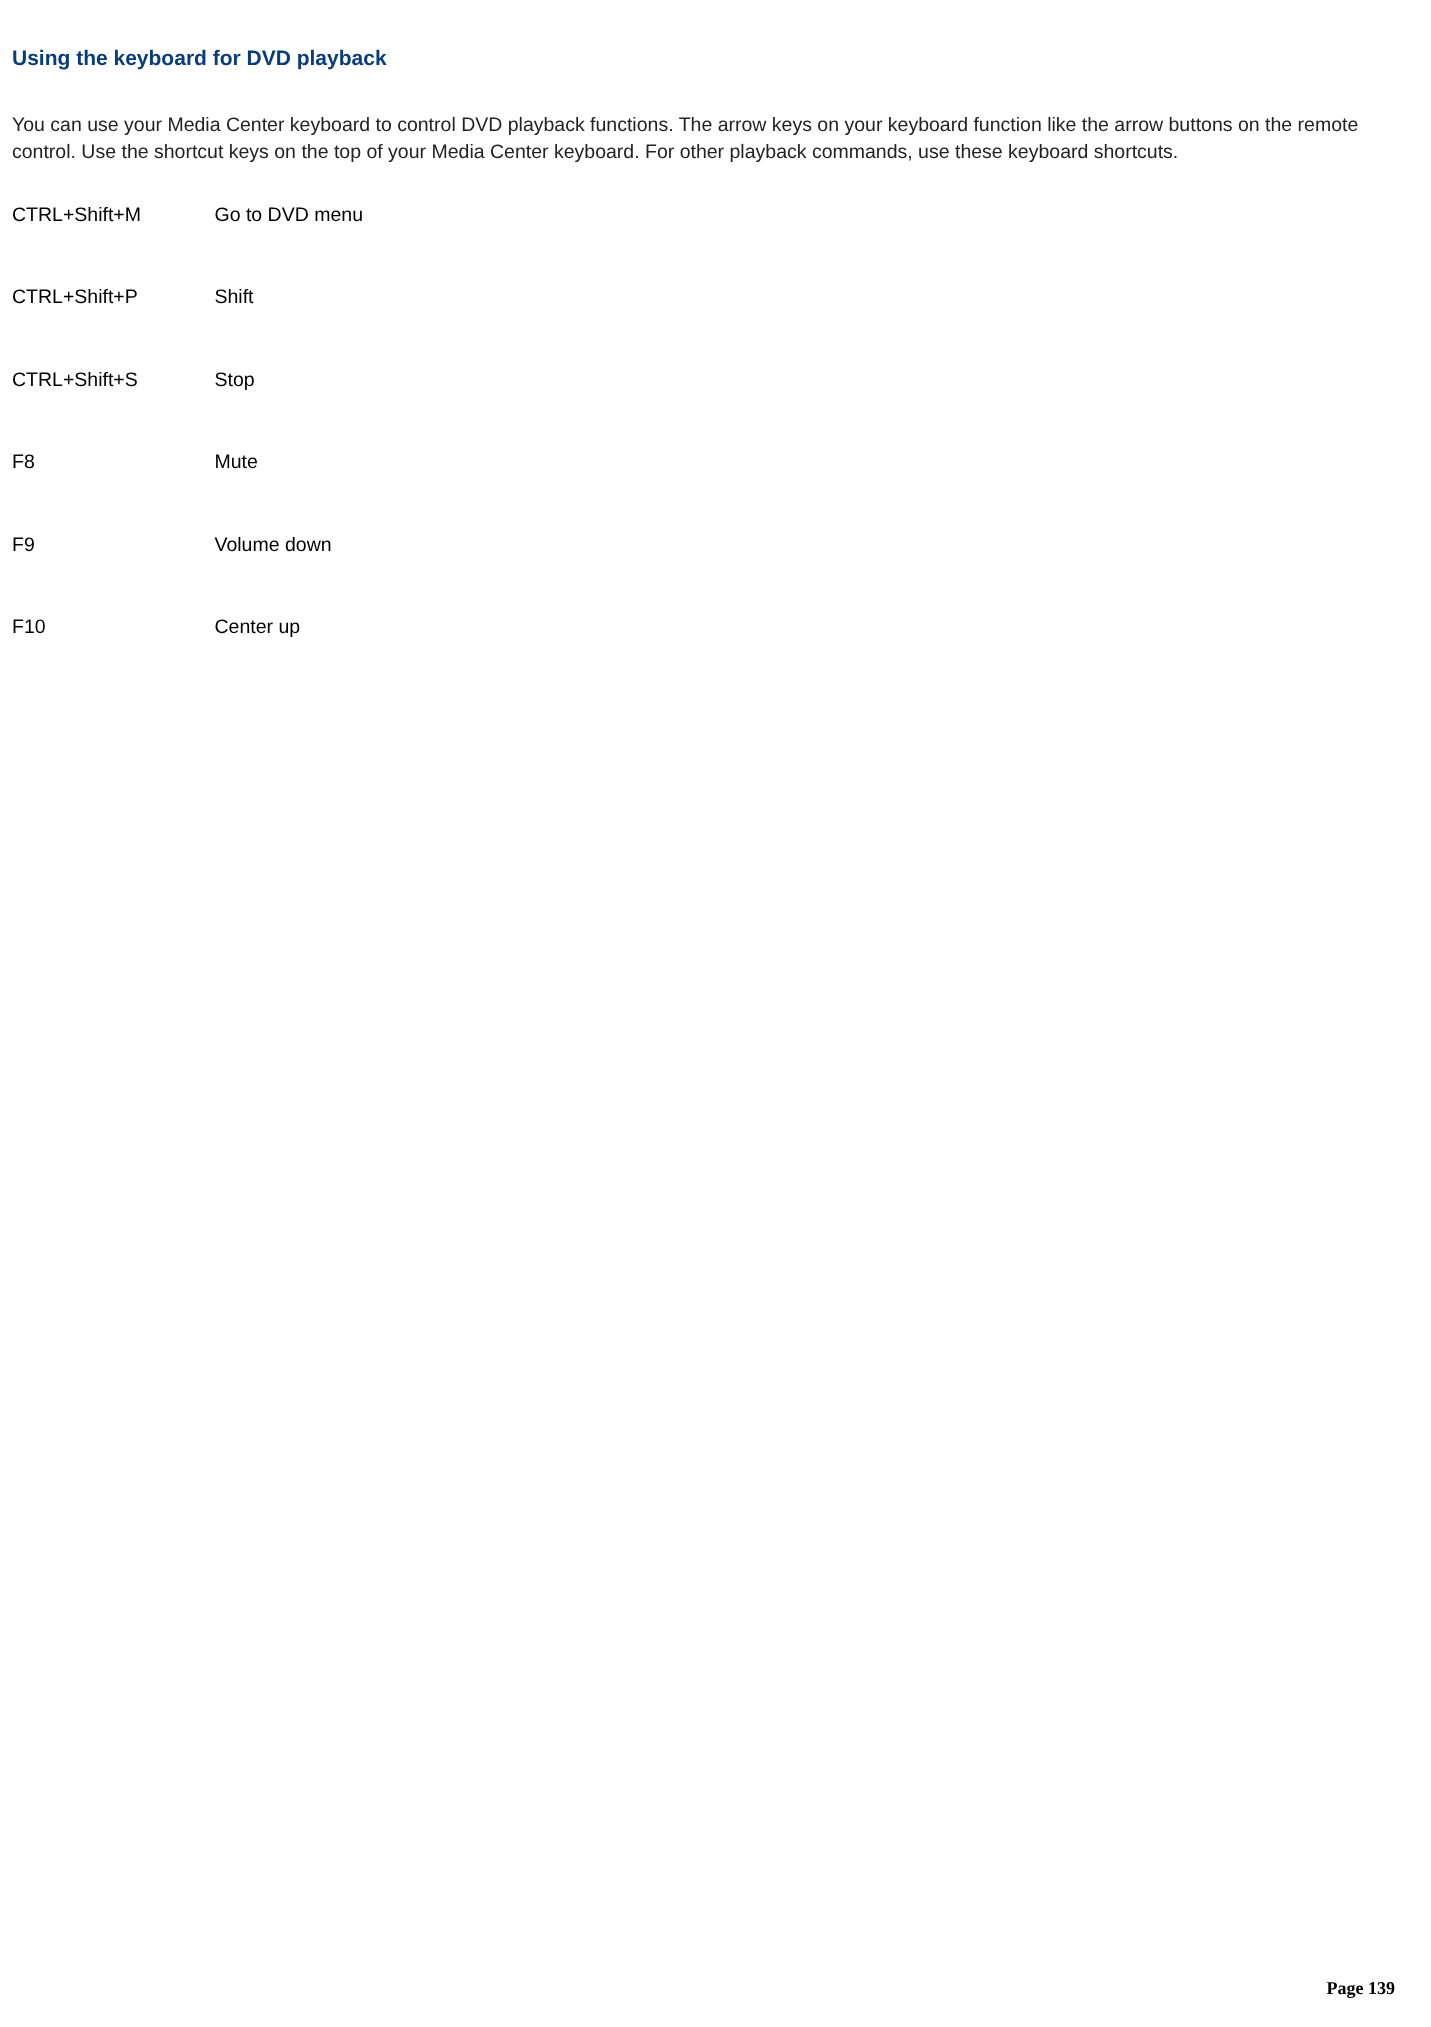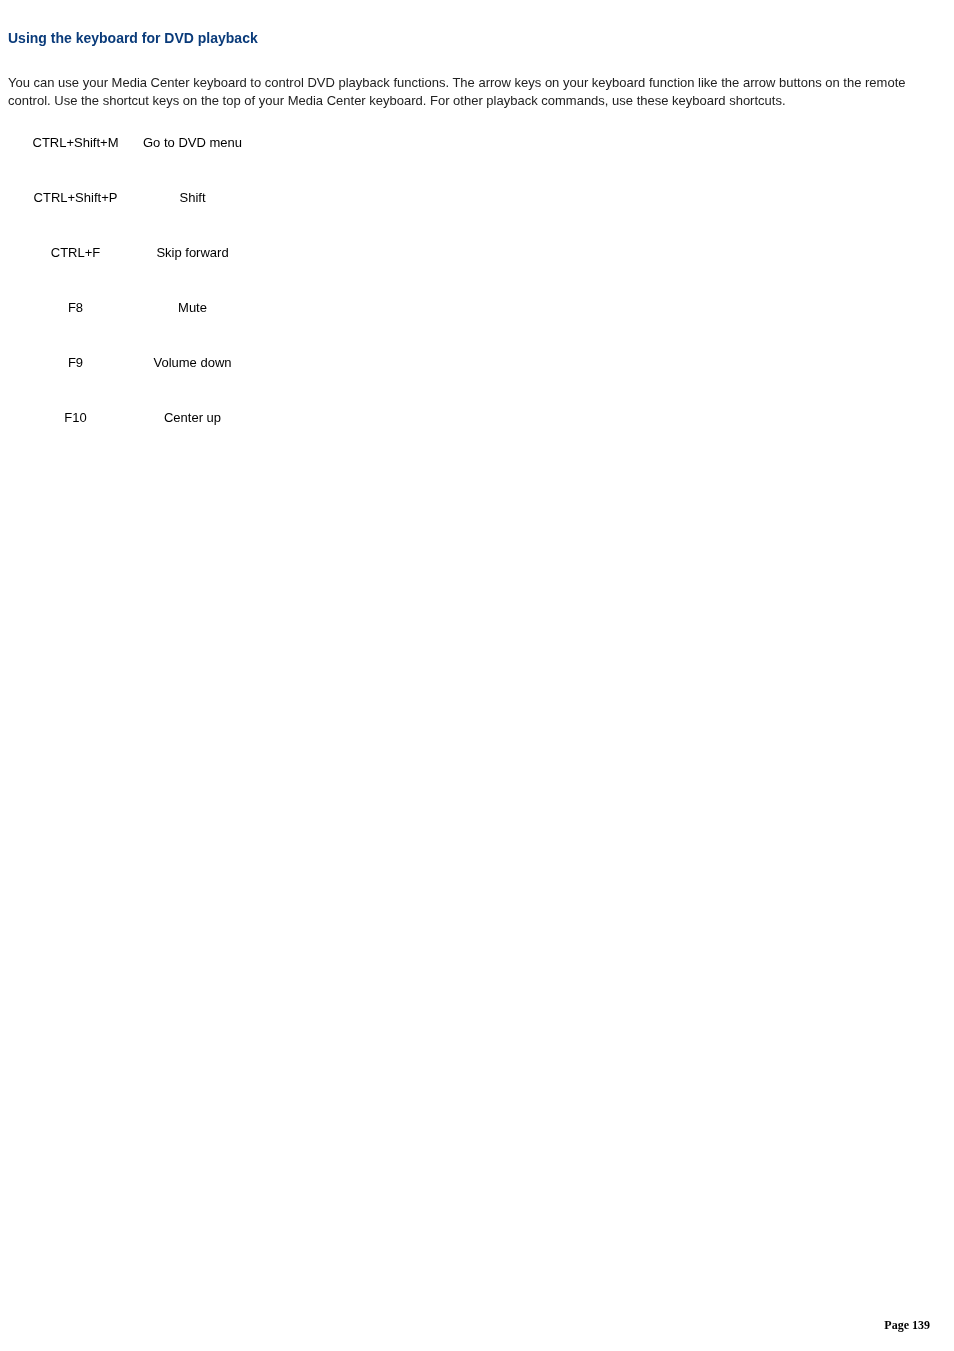--- a/index.html
+++ b/index.html
@@ -41,21 +41,20 @@
     }
     .col-key {
       width: 135px;
     }
     .header-row th {
       font-weight: bold;
       padding-bottom: 32px;
     }
     .data-row td {
       padding-bottom: 40px;
-      text-align: center;
     }
     .footer {
       position: absolute;
       bottom: 18px;
       right: 24px;
       font-family: "Times New Roman", Times, serif;
       font-size: 12px;
     }
     .footer .label {
       font-weight: bold;
@@ -75,22 +74,22 @@
   <tbody>
   <tr class="data-row">
     <td class="col-key">CTRL+Shift+M</td>
     <td>Go to DVD menu</td>
   </tr>
   <tr class="data-row">
     <td class="col-key">CTRL+Shift+P</td>
     <td>Shift</td>
   </tr>
   <tr class="data-row">
-    <td class="col-key">CTRL+F</td>
-    <td>Skip forward</td>
+    <td class="col-key">CTRL+Shift+S</td>
+    <td>Stop</td>
   </tr>
   <tr class="data-row">
     <td class="col-key">F8</td>
     <td>Mute</td>
   </tr>
   <tr class="data-row">
     <td class="col-key">F9</td>
     <td>Volume down</td>
   </tr>
   <tr class="data-row">

